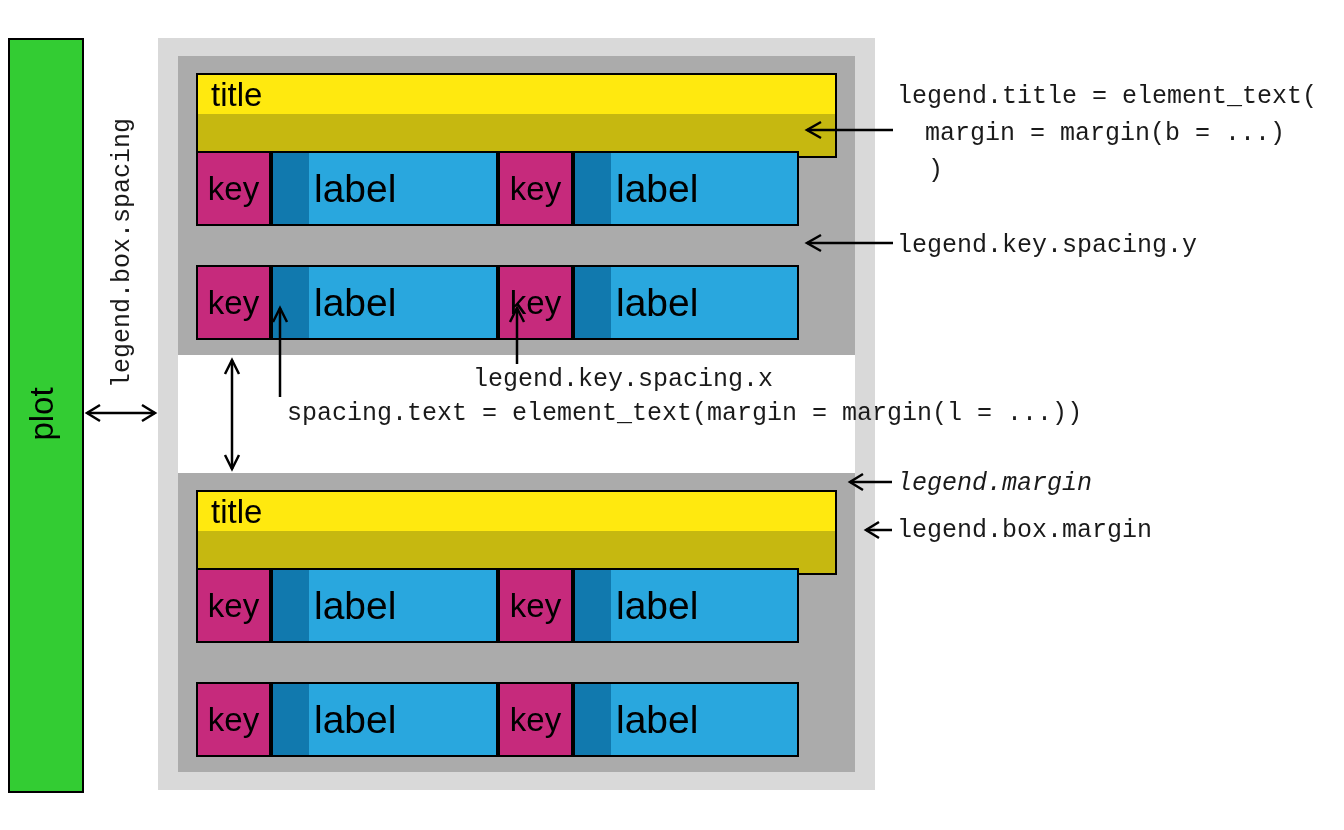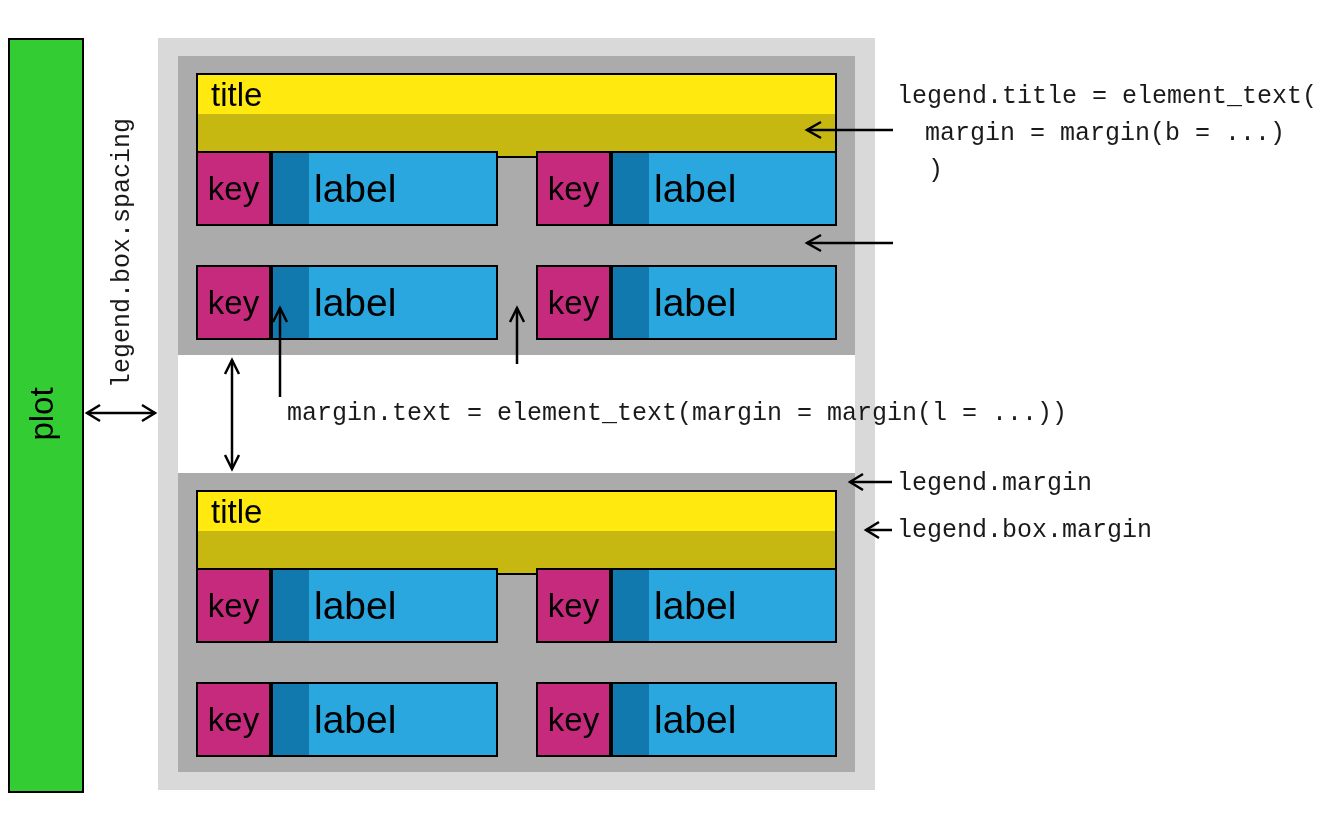--- a/index.html
+++ b/index.html
@@ -19,21 +19,21 @@
   .legend-1{top:18px;}
   .legend-2{top:435px;}
   .white-gap{position:absolute;left:20px;top:317px;width:677px;height:118px;background:#fff;}
   
   .title-box{position:absolute;left:18px;top:17px;width:641px;height:85px;
              border:2px solid #000;box-sizing:border-box;display:flex;flex-direction:column;justify-content:flex-end;}
   .title-top{height:39px;background:var(--title-yellow);display:flex;align-items:center;
              padding-left:13px;font-size:33px;color:#000;}
   .title-bottom{flex:1;background:var(--title-olive);}
   
-  .row{position:absolute;left:18px;width:567px;height:75px;display:flex;gap:38px;}
+  .row{position:absolute;left:18px;width:567px;height:75px;display:flex;}
   .row-1{top:95px;}
   .row-2{top:209px;}
   .entry{display:flex;height:75px;}
   .key{width:75px;height:75px;border:2px solid #000;box-sizing:border-box;
        background:var(--key-magenta);display:flex;align-items:center;justify-content:center;
        font-size:33px;color:#000;}
   .labelbox{width:227px;height:75px;border:2px solid #000;box-sizing:border-box;
             background:var(--label-blue);display:flex;align-items:stretch;}
   .entry:last-child .labelbox{width:226px;}
   .strip{width:36px;flex-shrink:0;background:var(--strip-blue);}
@@ -138,22 +138,24 @@
             <span class="labeltext">label</span>
           </div>
         </div>
       </div>
     </div>
   </div>
 
   <div class="ann mono" style="left:897px;top:84px;">legend.title = element_text(</div>
   <div class="ann mono" style="left:925px;top:121px;">margin = margin(b = ...)</div>
   <div class="ann mono" style="left:928px;top:158px;">)</div>
-  <div class="ann mono" style="left:287px;top:401px;">margin.text = element_text(margin = margin(l = ...))</div>
-  <div class="ann mono" style="left:897px;top:471px;">legend.margin</div>
+  <div class="ann mono" style="left:897px;top:233px;">legend.key.spacing.y</div>
+  <div class="ann mono" style="left:473px;top:367px;">legend.key.spacing.x</div>
+  <div class="ann mono" style="left:287px;top:401px;">spacing.text = element_text(margin = margin(l = ...))</div>
+  <div class="ann mono" style="left:897px;top:471px;font-style:italic;">legend.margin</div>
   <div class="ann mono" style="left:897px;top:518px;">legend.box.margin</div>
 
   <svg class="arrows" viewBox="0 0 1344 830">
     <g>
       <line x1="87" y1="413" x2="155" y2="413"></line>
       <polyline points="100,405 87,413 100,421"></polyline>
       <polyline points="142,405 155,413 142,421"></polyline>
     </g>
     <g>
       <line x1="807" y1="130" x2="893" y2="130"></line>

